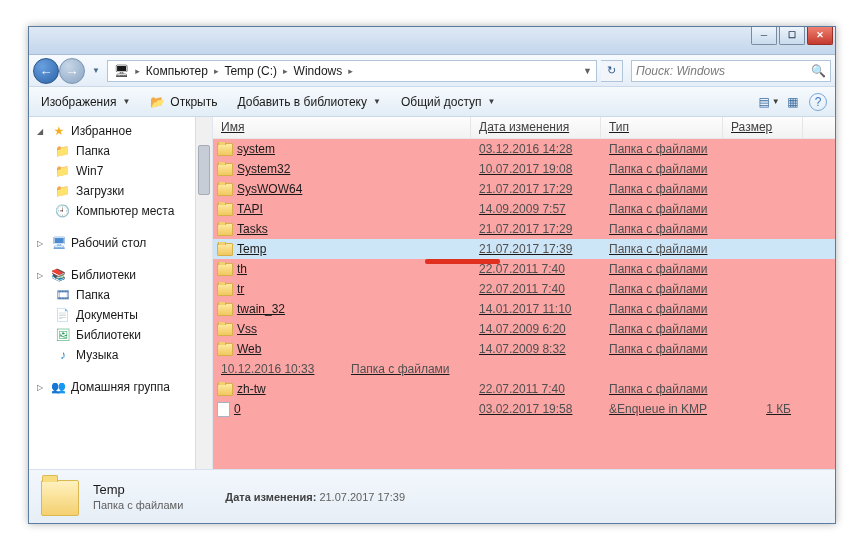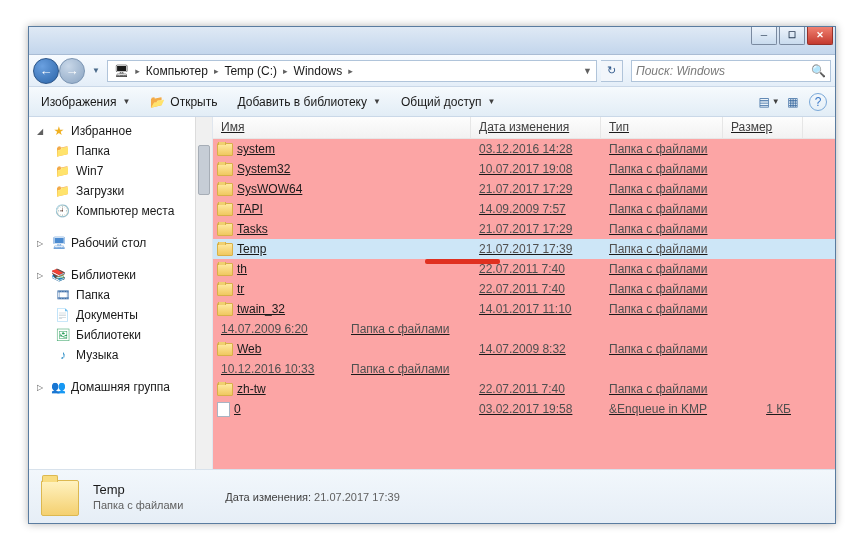--- a/index.html
+++ b/index.html
@@ -55,21 +55,21 @@
 .file-ic { width: 13px; height: 15px; background: #fff; border: 1px solid #a8b4c4; }
 .red-mark { position: absolute; left: 212px; top: 142px; width: 75px; height: 5px; background: #e03020; border-radius: 2px; pointer-events: none; }
 .details { height: 54px; border-top: 1px solid #d8e2ec; background: linear-gradient(#f2f7fc,#e6eef6); display: flex; align-items: center; padding: 4px 10px; gap: 12px; font-size: 12px; }
 .det-icon { width: 42px; height: 42px; position: relative; }
 .det-fold { position: absolute; inset: 4px 2px 2px 2px; background: linear-gradient(#fff2c0,#f4d070); border: 1px solid #dcb850; border-radius: 2px; }
 .det-fold::before { content: ""; position: absolute; top: -6px; left: 0; width: 14px; height: 6px; background: #f8dc80; border: 1px solid #dcb850; border-bottom: none; border-radius: 2px 2px 0 0; }
 .det-text { display: flex; flex-direction: column; gap: 2px; }
 .det-name { color: #1a1a1a; font-size: 13px; }
 .det-type { color: #606060; font-size: 11px; }
 .det-meta { color: #606060; font-size: 11px; margin-left: 30px; }
-.det-meta b { color: #404040; font-weight: normal; }
+.det-meta b { color: #404040; font-weight: bold; }
 </style>
 </head>
 <body>
 
 <div class="window">
 
   <div class="titlebar">
     <div class="win-controls">
       <div class="win-btn">
           <span class="win-glyph">─</span>
@@ -294,20 +294,24 @@
           <div class="fl-row">
             <div class="fc fc-name">
               <span class="fold-ic"></span>
               <span>twain_32</span>
             </div>
             <div class="fc fc-date">14.01.2017 11:10</div>
             <div class="fc fc-type">Папка с файлами</div>
             <div class="fc fc-size"></div>
           </div>
           <div class="fl-row">
+            <div class="fc fc-name">
+              <span class="fold-ic"></span>
+              <span>Vss</span>
+            </div>
             <div class="fc fc-date">14.07.2009 6:20</div>
             <div class="fc fc-type">Папка с файлами</div>
             <div class="fc fc-size"></div>
           </div>
           <div class="fl-row">
             <div class="fc fc-name">
               <span class="fold-ic"></span>
               <span>Web</span>
             </div>
             <div class="fc fc-date">14.07.2009 8:32</div>

